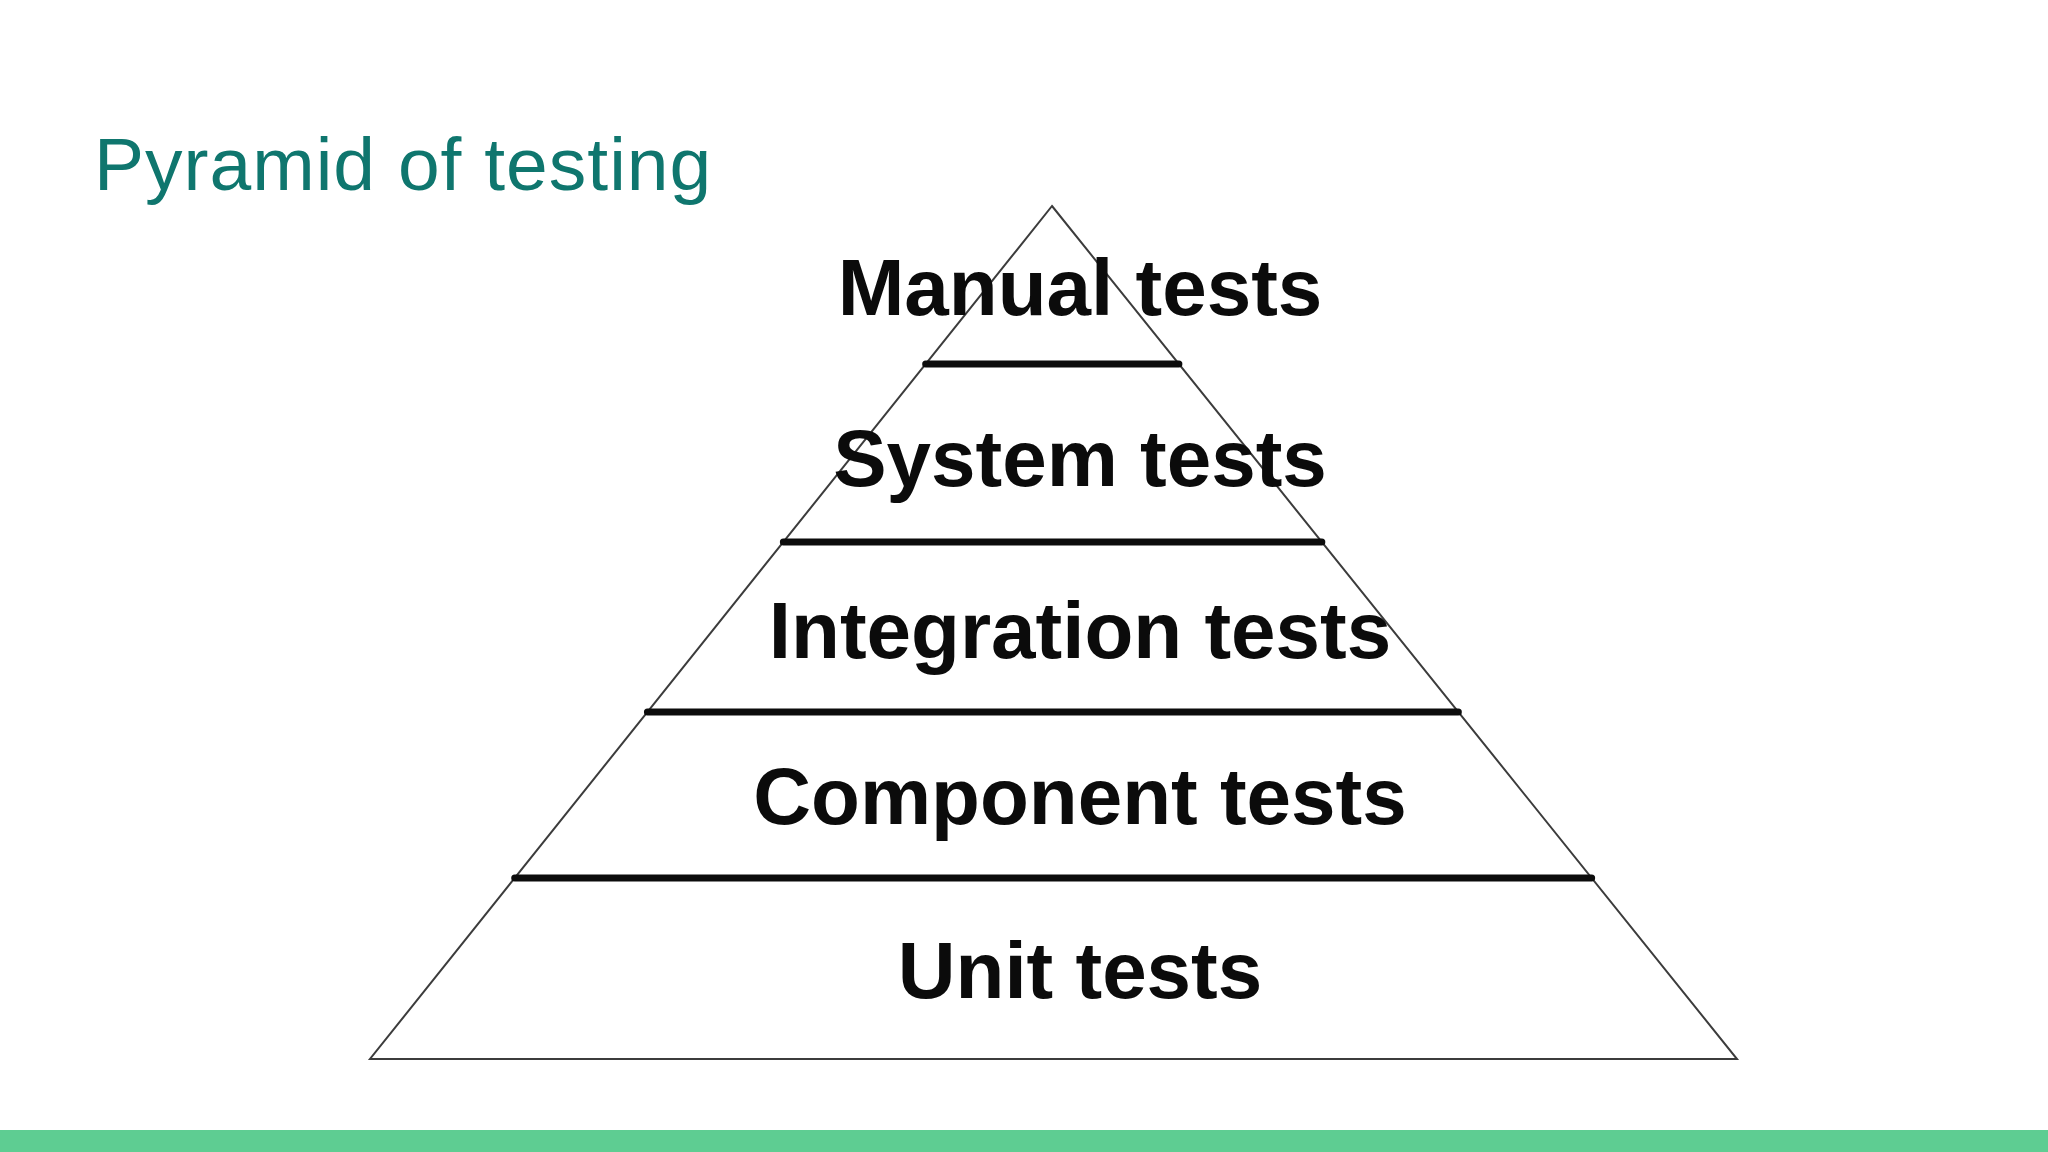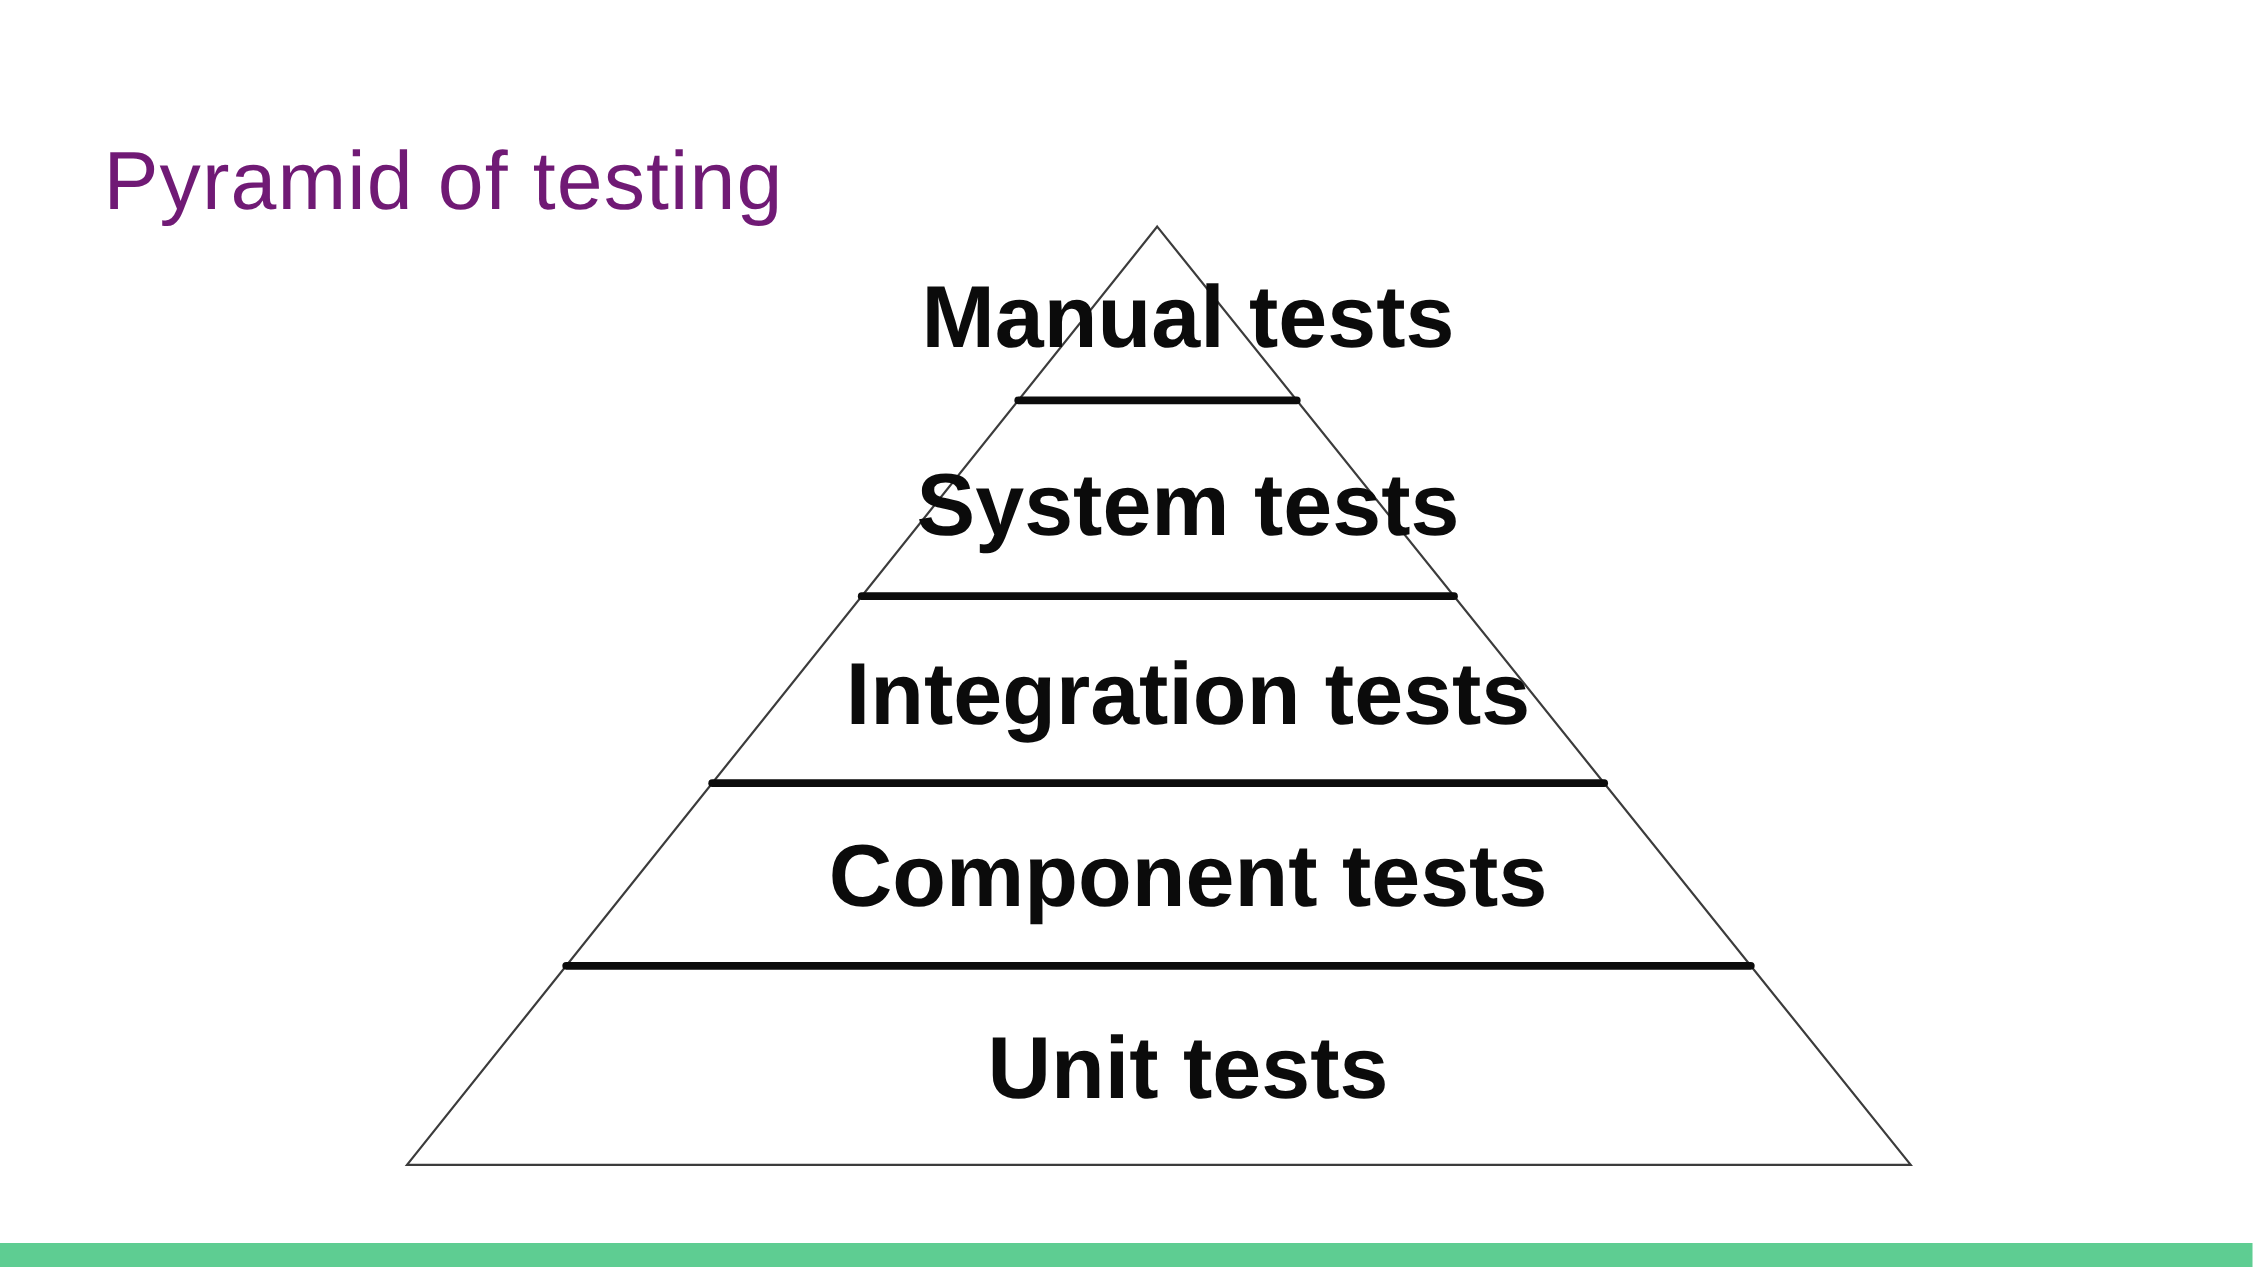--- a/index.html
+++ b/index.html
@@ -46,21 +46,21 @@
     bottom: 0;
     height: 22px;
     background: #5ecd92;
   }
 </style>
 </head>
 <body>
 
 <div class="canvas" style="background: rgb(255, 255, 255);">
 
-  <h1 class="title" style="color: #701a75;">Pyramid of testing</h1>
+  <h1 class="title" style="color: #0f766e;">Pyramid of testing</h1>
 
   <svg class="pyramid-svg" viewBox="0 0 2048 1152">
       <polygon points="1052,206 1737,1059 370,1059" fill="none" stroke="#3c3c3c" stroke-width="2"></polygon>
       <line x1="925.6740914419695" y1="364" x2="1178.8815943728018" y2="364" stroke="#0c0c0c" stroke-width="7" stroke-linecap="round"></line>
       <line x1="783.3575615474795" y1="542" x2="1321.8241500586166" y2="542" stroke="#0c0c0c" stroke-width="7" stroke-linecap="round"></line>
       <line x1="647.4372801875733" y1="712" x2="1458.3423212192263" y2="712" stroke="#0c0c0c" stroke-width="7" stroke-linecap="round"></line>
       <line x1="514.715123094959" y1="878" x2="1591.6483001172332" y2="878" stroke="#0c0c0c" stroke-width="7" stroke-linecap="round"></line>
       <text x="1080" y="315" text-anchor="middle" class="level-label" fill="#0b0b0b">Manual tests</text>
       <text x="1080" y="486" text-anchor="middle" class="level-label" fill="#0b0b0b">System tests</text>
       <text x="1080" y="658" text-anchor="middle" class="level-label" fill="#0b0b0b">Integration tests</text>

